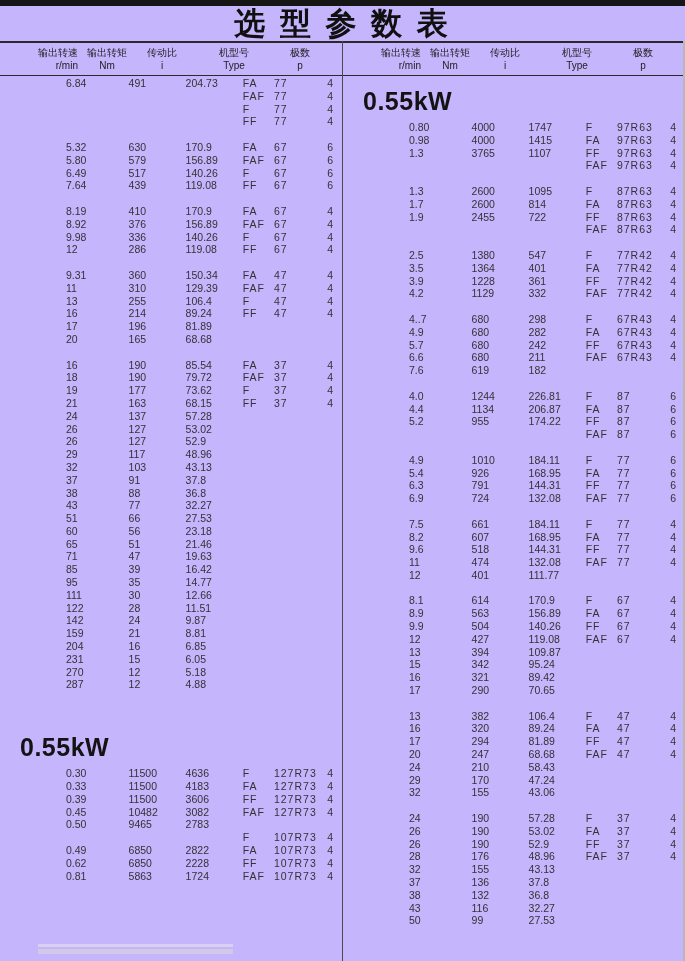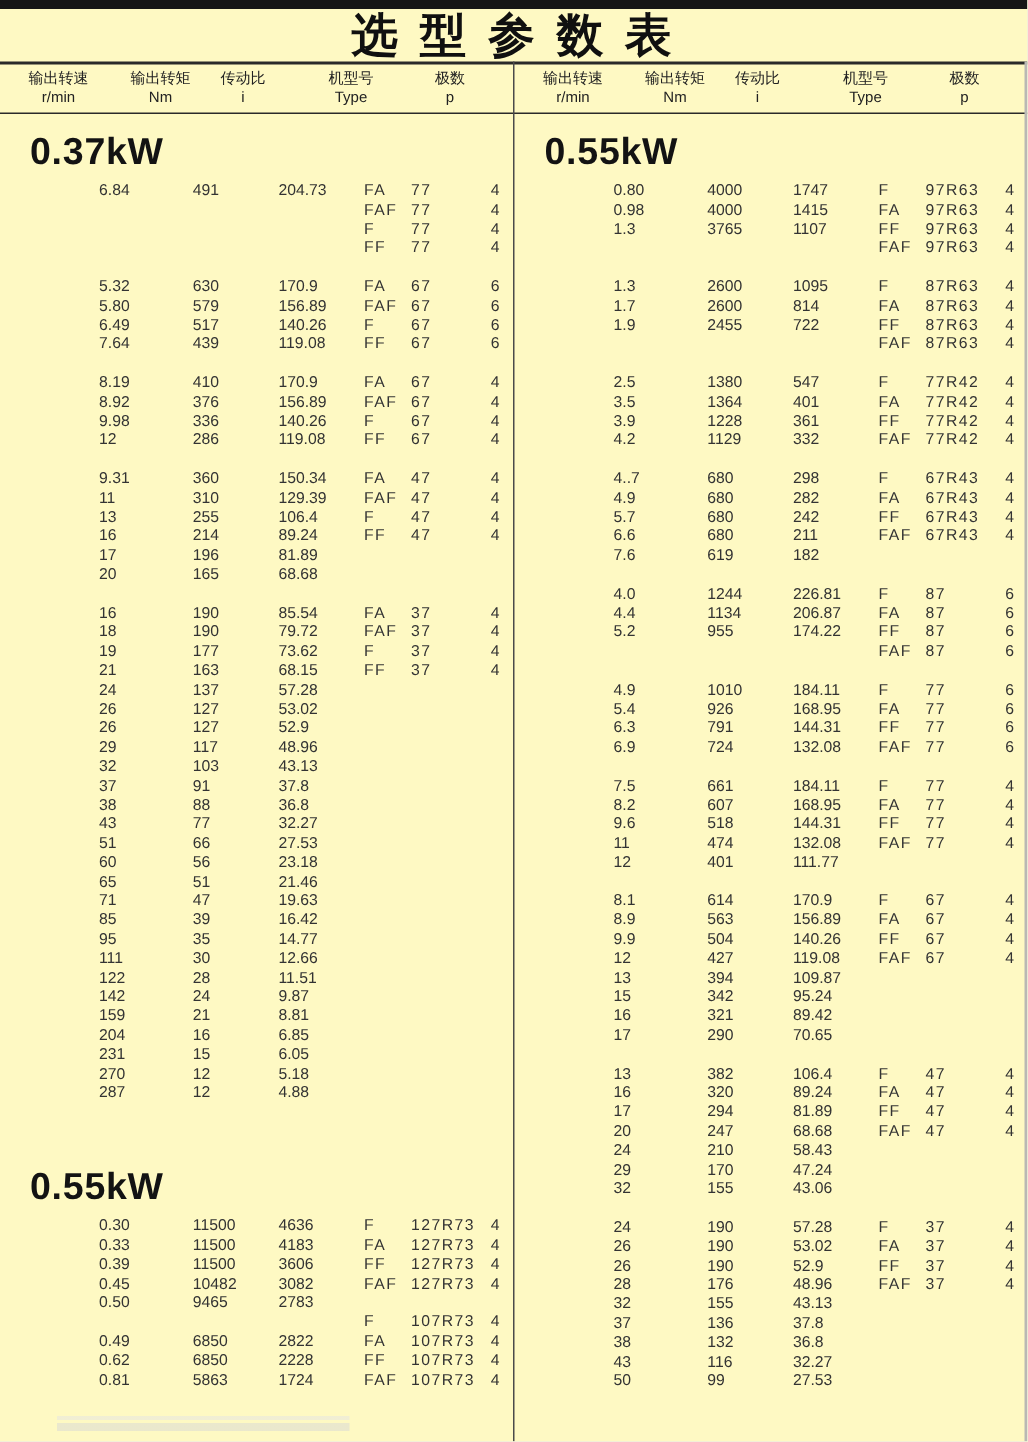--- a/index.html
+++ b/index.html
@@ -1,36 +1,36 @@
 <!DOCTYPE html>
 <html><head>
 <meta charset="utf-8">
 <style>
   html,body{margin:0;padding:0;background:#e9e9e7;}
   .page{
     position:relative;width:685px;height:961px;margin:0 auto;
-    background:#fef9c3;overflow:hidden;
+    background:#c4b5fd;overflow:hidden;
     font-family:"Liberation Sans","DejaVu Sans",sans-serif;color:#2e2e2e;
   }
   .topbar{position:absolute;top:0;left:0;right:0;height:6px;background:#161616;}
   .title{
     position:absolute;top:3px;left:0;right:0;text-align:center;
     font-size:31px;font-weight:bold;letter-spacing:3px;color:#101010;white-space:nowrap;
   }
   .rule{position:absolute;left:0;right:0;background:#2a2a2a;}
   .rule1{top:41px;height:2px;}
   .rule2{top:75px;height:1px;}
   .divider{position:absolute;top:41px;bottom:0;left:342px;width:1px;background:#4a4a4a;}
   .edge{position:absolute;top:41px;bottom:0;right:0;width:2px;background:#b9b9b4;}
 
   .header-row{position:absolute;top:45px;height:30px;display:flex;}
   .header-left{left:0;width:342px;}
   .header-right{left:343px;width:342px;}
   .hcell{text-align:center;font-size:10px;line-height:13px;color:#222;padding-top:1px;}
-  .hc0{width:78px;}.hc1{width:58px;}.hc2{width:52px;}.hc3{width:92px;text-align:center;}.hc4{width:40px;}
+  .hc0{width:78px;text-align:right;}.hc1{width:58px;}.hc2{width:52px;}.hc3{width:92px;text-align:center;}.hc4{width:40px;}
   .hsub{display:block;font-size:10px;color:#222;}
 
   .col-body{position:absolute;top:77px;width:342px;}
   .col-left{left:0;}
   .col-right{left:343px;}
 
   .section-heading{
     font-size:25px;font-weight:bold;color:#131313;line-height:28px;
     margin:10px 0 6px 20px;letter-spacing:0.5px;
   }
@@ -72,21 +72,20 @@
       <div class="hcell hc3"><span>机型号</span><span class="hsub">Type</span></div>
       <div class="hcell hc4"><span>极数</span><span class="hsub">p</span></div>
     </div>
 
   <div class="rule rule2"></div>
   <div class="divider"></div>
   <div class="edge"></div>
 
   <div class="col-body col-left">
       <div class="section">
-        <div class="section-heading">0.37kW</div>
         <div class="block">
           <div class="row">
             <span class="c1">6.84</span>
             <span class="c2">491</span>
             <span class="c3">204.73</span>
             <span class="c4">FA</span>
             <span class="c5">77</span>
             <span class="c6">4</span>
           </div>
           <div class="row">

